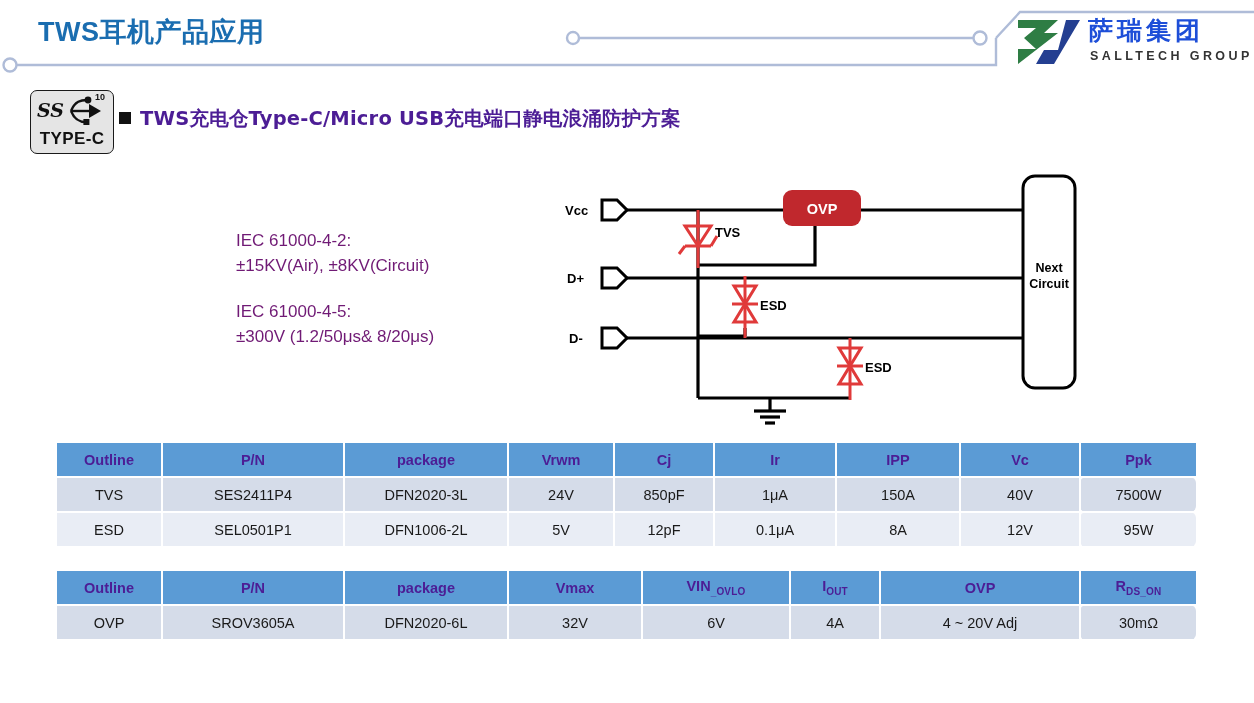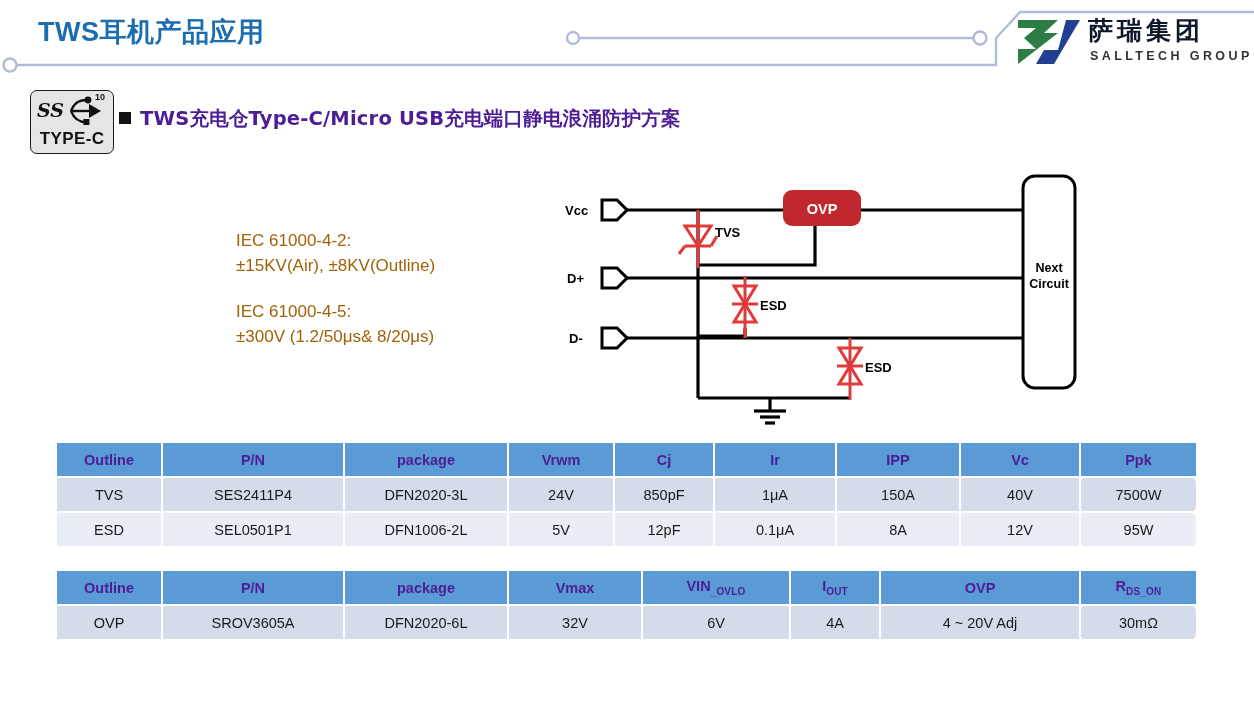--- a/index.html
+++ b/index.html
@@ -15,21 +15,21 @@
   
   #header-deco{position:absolute;left:0;top:0;width:1254px;height:90px;pointer-events:none;}
   #page-title{
     position:absolute;left:38px;top:14px;
     font-size:27px;font-weight:bold;color:#1A6DB0;
     letter-spacing:.5px;white-space:nowrap;
   }
   #brand-logo{position:absolute;left:1014px;top:16px;width:230px;height:58px;}
   .brand-cn{
     position:absolute;left:74px;top:-2px;
-    font-size:25px;font-weight:bold;color:#0f172a;
+    font-size:25px;font-weight:bold;color:#1d4ed8;
     letter-spacing:4px;white-space:nowrap;
     font-family:"DejaVu Sans",sans-serif;
   }
   .brand-en{
     position:absolute;left:76px;top:33px;
     font-size:12.5px;font-weight:bold;color:#333;
     letter-spacing:3.4px;white-space:nowrap;
   }
 
   
@@ -48,21 +48,21 @@
   }
   #section-heading{
     position:absolute;left:140px;top:105px;
     font-size:19.5px;font-weight:bold;color:#4c1d95;
     white-space:nowrap;letter-spacing:.2px;
     font-family:"DejaVu Sans",sans-serif;
   }
 
   
   #spec-text{position:absolute;left:236px;top:228px;width:300px;}
-  .spec-line{font-size:17px;color:#a16207;line-height:25px;white-space:nowrap;}
+  .spec-line{font-size:17px;color:#701a75;line-height:25px;white-space:nowrap;}
   .spec-gap{height:21px;}
 
   
   #circuit{position:absolute;left:545px;top:168px;width:560px;height:260px;}
 
   
   .tbl{position:absolute;border-collapse:collapse;table-layout:fixed;}
   #table-tvs-esd{left:57px;top:443px;width:1139px;}
   #table-ovp{left:57px;top:571px;width:1139px;}
   .tbl th{
@@ -120,21 +120,21 @@
       <text x="64" y="9" font-family="Liberation Sans, sans-serif" font-size="9" font-weight="bold" fill="#111">10</text>
     </svg>
     <div class="typec-label">TYPE-C</div>
   </div>
 
   <div id="section-bullet"></div>
   <div id="section-heading">TWS充电仓Type-C/Micro USB充电端口静电浪涌防护方案</div>
 
   <div id="spec-text">
     <div class="spec-line">IEC 61000-4-2:</div>
-    <div class="spec-line">±15KV(Air), ±8KV(Outline)</div>
+    <div class="spec-line">±15KV(Air), ±8KV(Circuit)</div>
     <div class="spec-gap"></div>
     <div class="spec-line">IEC 61000-4-5:</div>
     <div class="spec-line">±300V (1.2/50μs&amp; 8/20μs)</div>
   </div>
 
   <svg id="circuit" viewBox="0 0 560 260" width="560" height="260">
 
     <g stroke="#000" stroke-width="3.2" fill="none">
       <path d="M75,42 L480,42"></path>
       <path d="M75,110 L480,110"></path>

